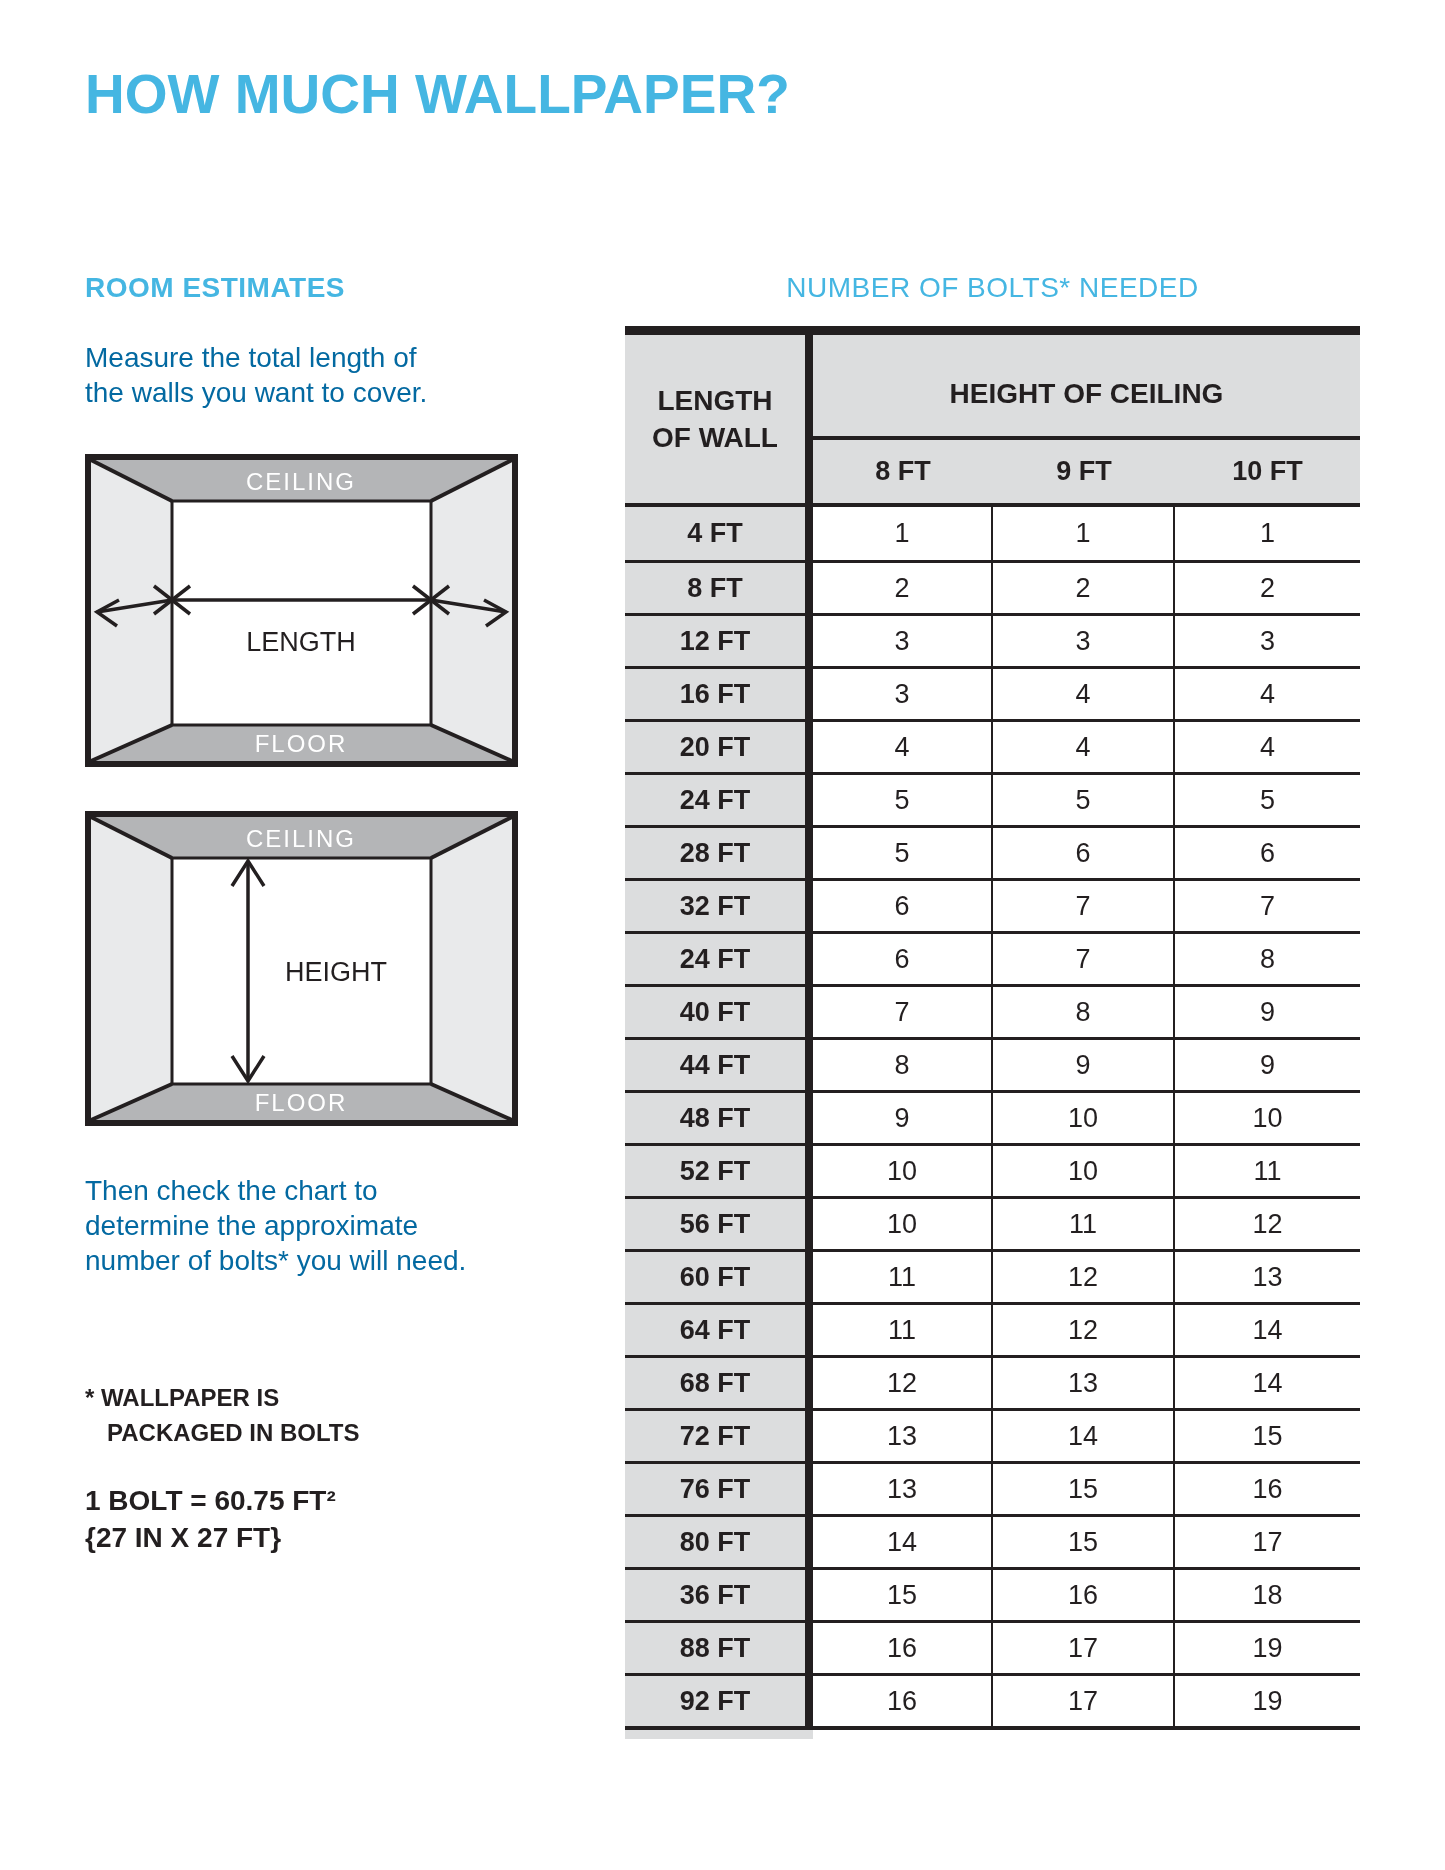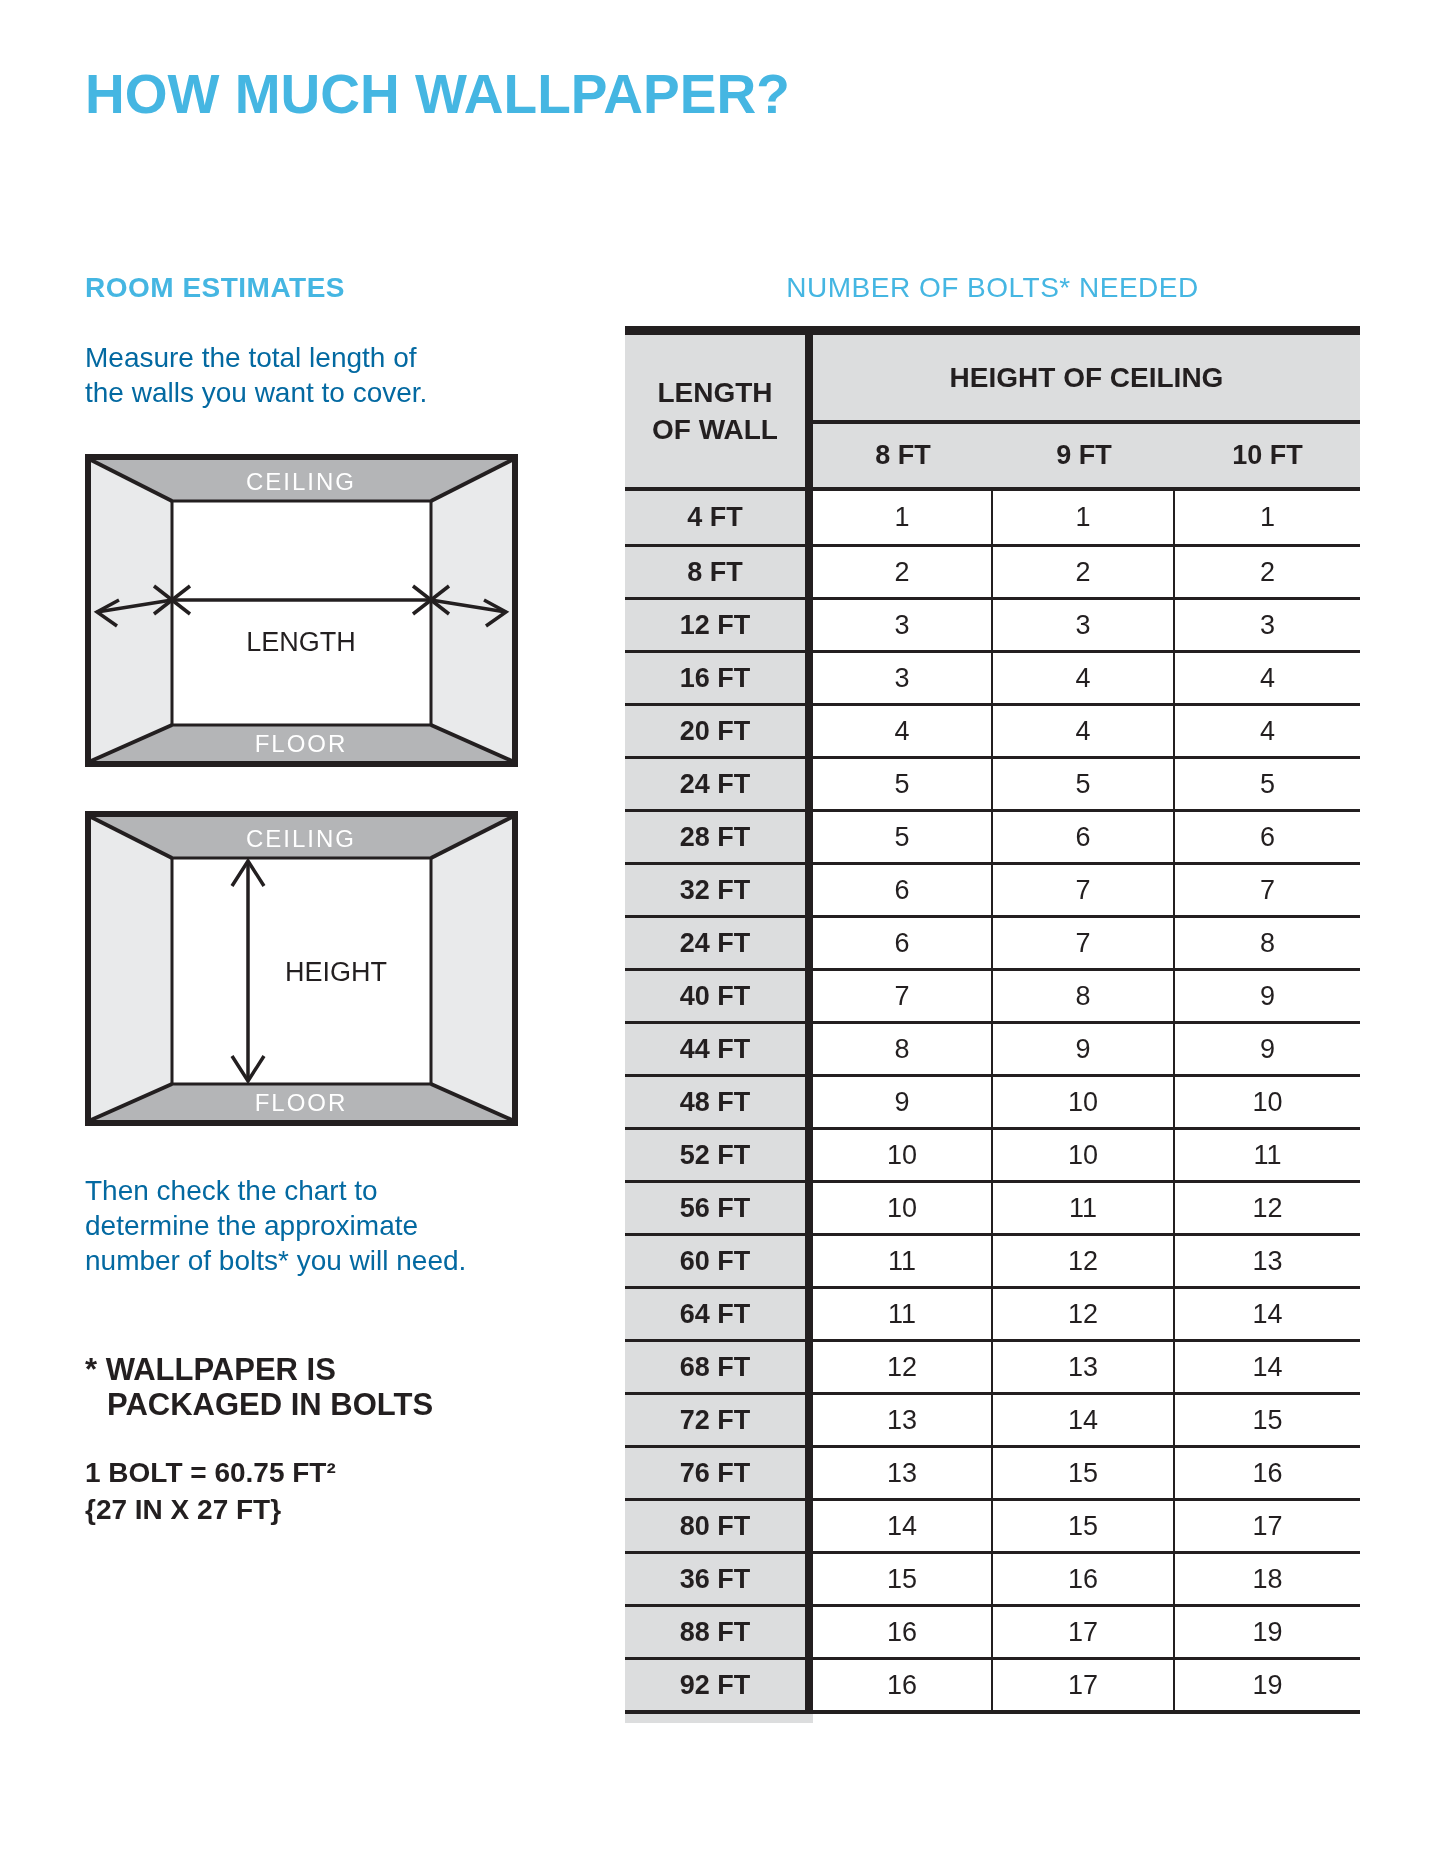--- a/index.html
+++ b/index.html
@@ -23,42 +23,42 @@
     font-size: 28px; font-weight: bold; color: #45B6E2; letter-spacing: 0.5px;
   }
   .para {
     font-size: 28px; line-height: 35px; color: #0369a1;
     white-space: pre-line;
   }
   .para-1 { margin-top: 36px; }
   .diagram { display: block; margin-top: 44px; }
   .para-2 { margin-top: 50px; }
   .para-3 { margin-top: 47px; }
-  .footnote { margin-top: 74px; font-size: 31px; font-weight: bold; line-height: 35px; }
+  .footnote { margin-top: 102px; font-size: 24px; font-weight: bold; line-height: 35px; }
   .footnote-line2 { padding-left: 22px; }
   .bolt-eq { margin-top: 32px; font-size: 28px; font-weight: bold; line-height: 37px; }
   svg text { font-family: "Liberation Sans", sans-serif; }
   .svg-wall-label { fill: #ffffff; font-size: 24px; letter-spacing: 2px; }
   .svg-dim-label { fill: #231F20; font-size: 27px; }
   
   .right-col { position: absolute; left: 625px; top: 272px; width: 735px; }
   .table-heading {
     font-size: 28px; font-weight: normal; color: #45B6E2;
     text-align: center; letter-spacing: 0.5px;
   }
   .btable { margin-top: 22px; width: 735px; }
   .top-bar { height: 9px; background: #231F20; }
   .thead { display: flex; background: #DCDDDE; }
   .corner-cell {
     width: 188px; border-right: 8px solid #231F20;
     display: flex; align-items: center; justify-content: center;
     font-size: 28px; font-weight: bold; line-height: 37px;
     text-align: center; white-space: pre-line;
   }
-  .head-right { width: 547px; }
+  .head-right { width: 547px; margin-top: 16px; }
   .group-header {
     height: 89px; border-bottom: 4px solid #231F20;
     display: flex; align-items: center; justify-content: center;
     font-size: 28px; font-weight: bold;
   }
   .sub-row { display: flex; height: 63px; }
   .sub-cell {
     display: flex; align-items: center; justify-content: center;
     font-size: 27px; font-weight: bold;
   }

